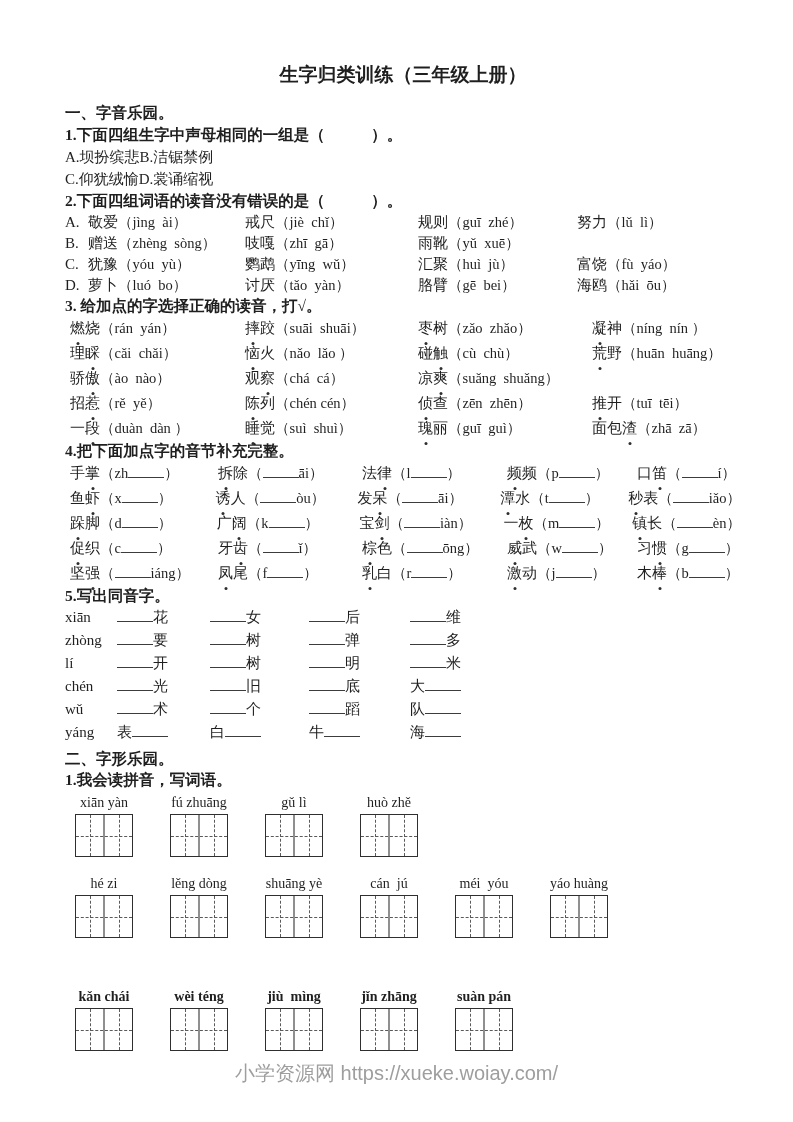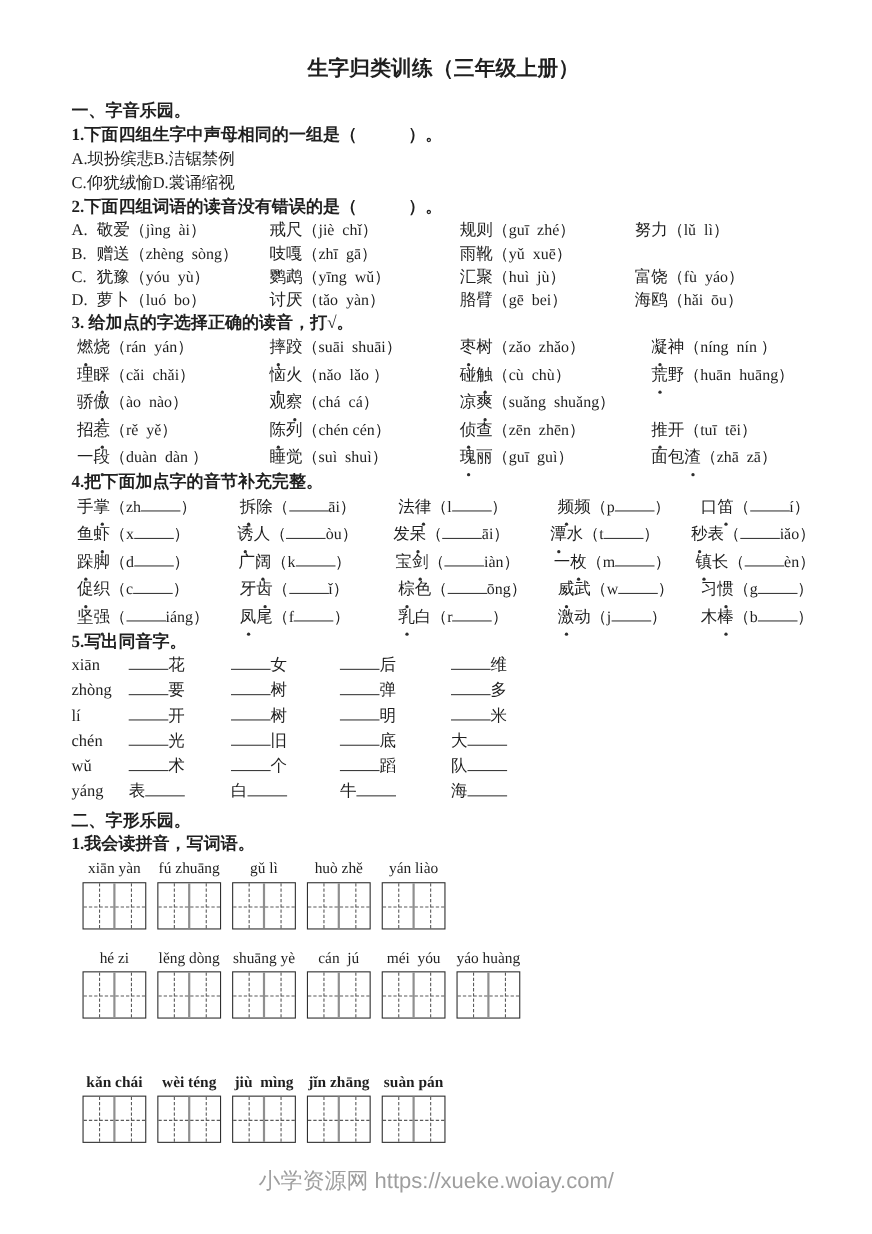--- a/index.html
+++ b/index.html
@@ -5,21 +5,21 @@
   * { box-sizing: border-box; margin: 0; padding: 0; }
   html,body { background:#ffffff; }
   body {
     width: 793px; height: 1122px;
     font-family: "Liberation Serif", "DejaVu Serif", serif;
     color: #1f1f1f;
     font-size: 15px;
     position: relative;
     overflow: hidden;
   }
-  .page { padding: 52px 52px 0 65px; }
+  .page { padding: 52px 52px 0 65px; margin-top: 12px; }
 
   .title {
     text-align: center;
     font-size: 19px;
     font-weight: bold;
     line-height: 22px;
     margin-bottom: 16px;
     white-space: pre;
   }
 
@@ -73,21 +73,21 @@
   
   .q5row { display: flex; line-height: 23px; }
   .q5row .hlabel { display: inline-block; width: 52px; white-space: pre; }
   .q5row .hcell { white-space: pre; }
   .q5row .hcell:nth-of-type(1) { width: 93px; }
   .q5row .hcell:nth-of-type(2) { width: 99px; }
   .q5row .hcell:nth-of-type(3) { width: 101px; }
 
   
   .grid-rows { margin-top: 2px; }
-  .grid-row { display: flex; gap: 10px; margin: 4px 0 18px 10px; }
+  .grid-row { display: flex; gap: 37px; margin: 4px 0 18px 10px; }
   .grid-rows div.grid-row:nth-of-type(3) { margin-top: 50px; font-weight: bold; }
   .gcol { width: 58px; }
   .glabel {
     width: 90px; margin-left: -16px; text-align: center;
     font-size: 14px; line-height: 17px; white-space: pre; height: 17px;
   }
   .tzg {
     position: relative; width: 58px; height: 43px;
     border: 1px solid #2f2f2f; display: flex; background: #fff; margin-top: 3px;
   }
@@ -495,28 +495,20 @@
 
           <div class="gcol">
             <div class="glabel">huò zhě</div>
             <div class="tzg">
               <div class="half"></div>
               <div class="half"></div>
               <div class="hmid"></div>
             </div>
           </div>
 
-          <div class="gcol">
-            <div class="glabel">yán liào</div>
-            <div class="tzg">
-              <div class="half"></div>
-              <div class="half"></div>
-              <div class="hmid"></div>
-            </div>
-          </div>
         </div>
 
       <div class="grid-row">
 
           <div class="gcol">
             <div class="glabel">hé zi</div>
             <div class="tzg">
               <div class="half"></div>
               <div class="half"></div>
               <div class="hmid"></div>

